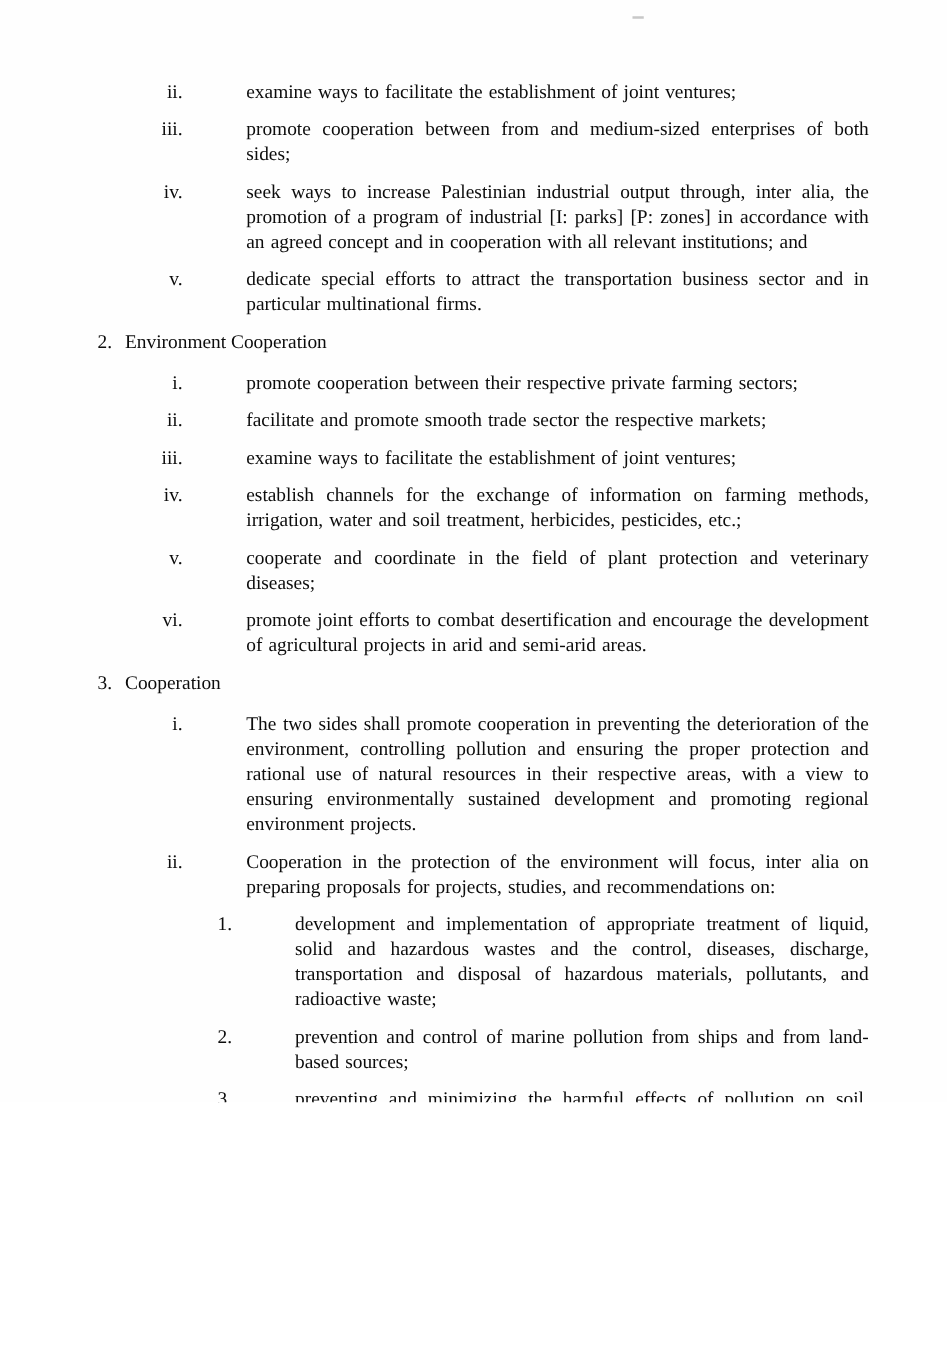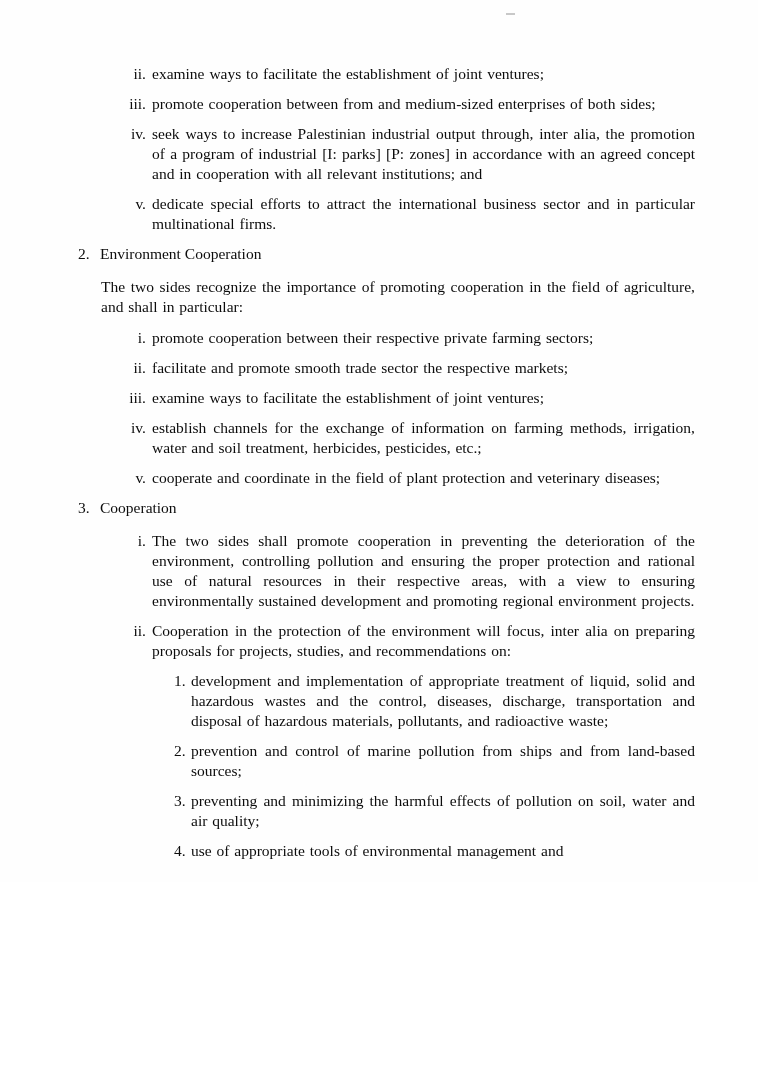--- a/index.html
+++ b/index.html
@@ -17,21 +17,21 @@
     color: #0c0c0c;
   }
   .li { display: flex; margin-bottom: 10px; }
   .li .marker {
     flex: 0 0 28px;
     box-sizing: border-box;
     text-align: right;
     padding-right: 6px;
     white-space: nowrap;
   }
-  .li .txt { flex: 1; text-align: justify; word-spacing: 1px; }
+  .li .txt { flex: 1; text-align: justify; word-spacing: 1px; margin-left: 45px; }
   .lvl2 { margin-left: 46px; }
   .lvl3 { margin-left: 96px; }
   .lvl3 .marker { flex: 0 0 17px; text-align: left; padding-right: 0; }
   .heading { display: flex; margin: 1px 0 13px 0; }
   .heading .marker { flex: 0 0 22px; }
   .para {
     margin: 0 0 11px 23px;
     text-align: justify;
     word-spacing: 1px;
   }
@@ -71,48 +71,51 @@
   <div class="li lvl2">
     <span class="marker">iii.</span>
     <span class="txt">promote cooperation between from and medium-sized enterprises of both sides;</span>
   </div>
   <div class="li lvl2">
     <span class="marker">iv.</span>
     <span class="txt">seek ways to increase Palestinian industrial output through, inter alia, the promotion of a program of industrial [I: parks] [P: zones] in accordance with an agreed concept and in cooperation with all relevant institutions; and</span>
   </div>
   <div class="li lvl2">
     <span class="marker">v.</span>
-    <span class="txt">dedicate special efforts to attract the international business sector and in particular multinational firms.</span>
+    <span class="txt">dedicate special efforts to attract the transportation business sector and in particular multinational firms.</span>
   </div>
 
   <div class="heading">
     <span class="marker">2.</span>
     <span class="ttl">Environment Cooperation</span>
   </div>
-  <div class="para">The two sides recognize the importance of promoting cooperation in the field of agriculture, and shall in particular:</div>
 
   <div class="li lvl2">
     <span class="marker">i.</span>
     <span class="txt">promote cooperation between their respective private farming sectors;</span>
   </div>
   <div class="li lvl2">
     <span class="marker">ii.</span>
     <span class="txt">facilitate and promote smooth trade sector the respective markets;</span>
   </div>
   <div class="li lvl2">
     <span class="marker">iii.</span>
     <span class="txt">examine ways to facilitate the establishment of joint ventures;</span>
   </div>
   <div class="li lvl2">
     <span class="marker">iv.</span>
     <span class="txt">establish channels for the exchange of information on farming methods, irrigation, water and soil treatment, herbicides, pesticides, etc.;</span>
   </div>
   <div class="li lvl2">
     <span class="marker">v.</span>
     <span class="txt">cooperate and coordinate in the field of plant protection and veterinary diseases;</span>
+  </div>
+  <div class="li lvl2">
+    <span class="marker">vi.</span>
+    <span class="txt">promote joint efforts to combat desertification and encourage the development of agricultural projects in arid and semi-arid areas.</span>
   </div>
 
   <div class="heading">
     <span class="marker">3.</span>
     <span class="ttl">Cooperation</span>
   </div>
 
   <div class="li lvl2">
     <span class="marker">i.</span>
     <span class="txt">The two sides shall promote cooperation in preventing the deterioration of the environment, controlling pollution and ensuring the proper protection and rational use of natural resources in their respective areas, with a view to ensuring environmentally sustained development and promoting regional environment projects.</span>

